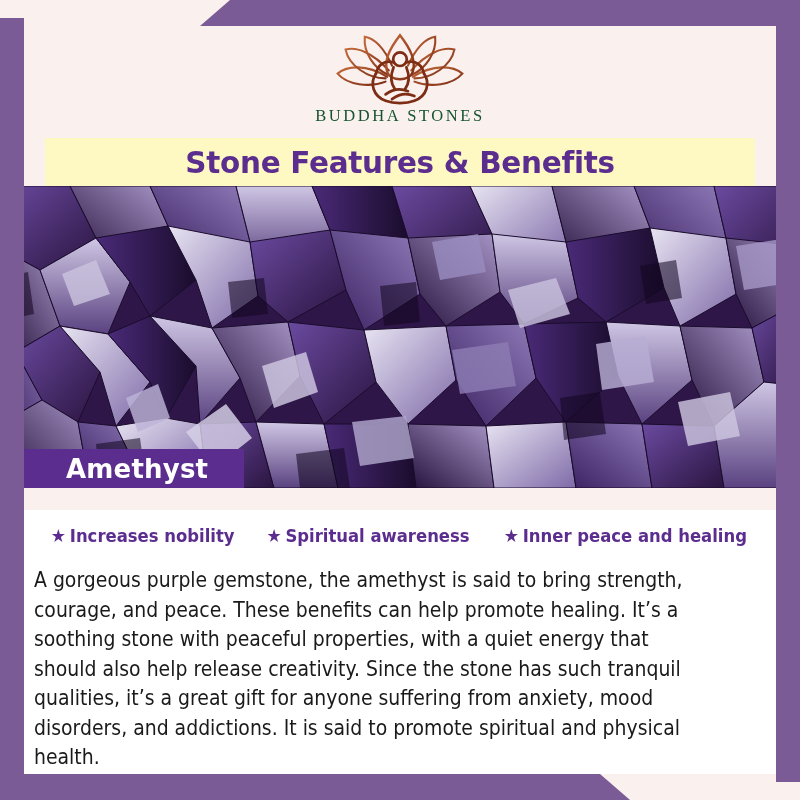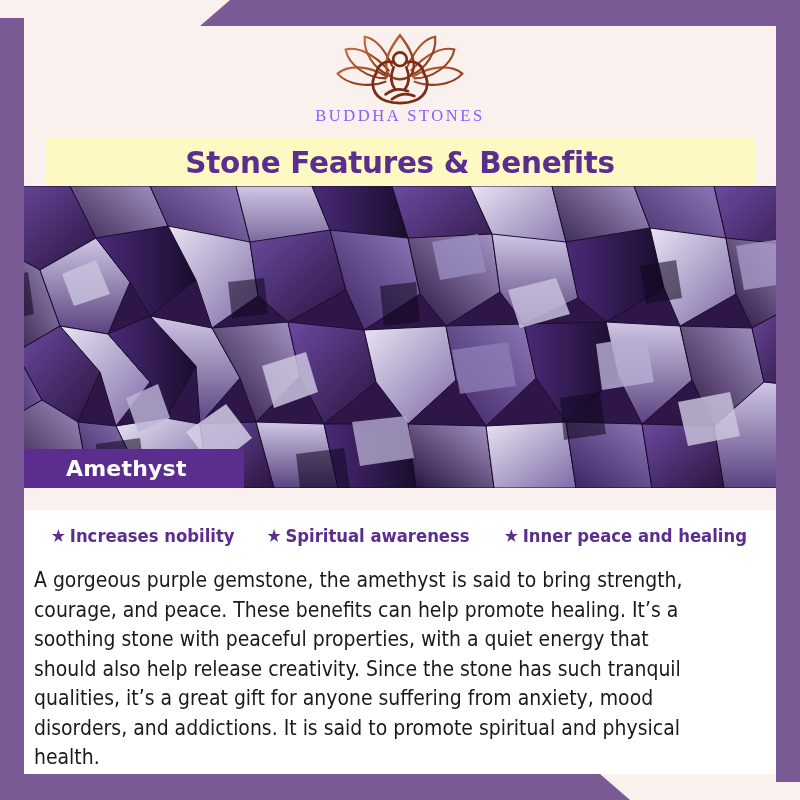--- a/index.html
+++ b/index.html
@@ -40,21 +40,21 @@
   
   .brand-header{
     position:absolute; top:26px; left:24px; right:24px; height:112px;
     background:#faf0ee; z-index:10;
     display:flex; flex-direction:column; align-items:center;
     justify-content:flex-start; padding-top:6px;
   }
   .brand-logo-mark{ width:160px; height:78px; }
   .brand-wordmark{
     font-family:"Liberation Serif", serif;
-    font-size:16.5px; letter-spacing:2.6px; color:#8b5cf6;
+    font-size:16.5px; letter-spacing:2.6px; color:#14532d;
     margin-top:-4px;
   }
 
   
   .title-bar{
     position:absolute; top:138px; left:45px; width:710px; height:48px;
     background:#fef9c3; z-index:12;
     display:flex; align-items:center; justify-content:center;
   }
   .title-text{
@@ -72,21 +72,21 @@
   .hero svg{ display:block; width:800px; height:302px; }
 
   
   .stone-banner{
     position:absolute; top:449px; left:24px; width:220px; height:39px;
     background:#5b2d8e; z-index:20;
     display:flex; align-items:center; padding-left:42px;
   }
   .stone-banner-label{
     color:#ffffff; font-family:"DejaVu Sans", sans-serif;
-    font-weight:bold; font-size:22px; letter-spacing:0.2px;
+    font-weight:bold; font-size:26px; letter-spacing:0.2px;
   }
 
   
   .content-panel{
     position:absolute; top:488px; left:24px; right:24px; bottom:26px;
     background:#ffffff; z-index:15;
   }
   .cream-strip{
     position:absolute; top:0; left:0; right:0; height:22px;
     background:#faf0ee;

